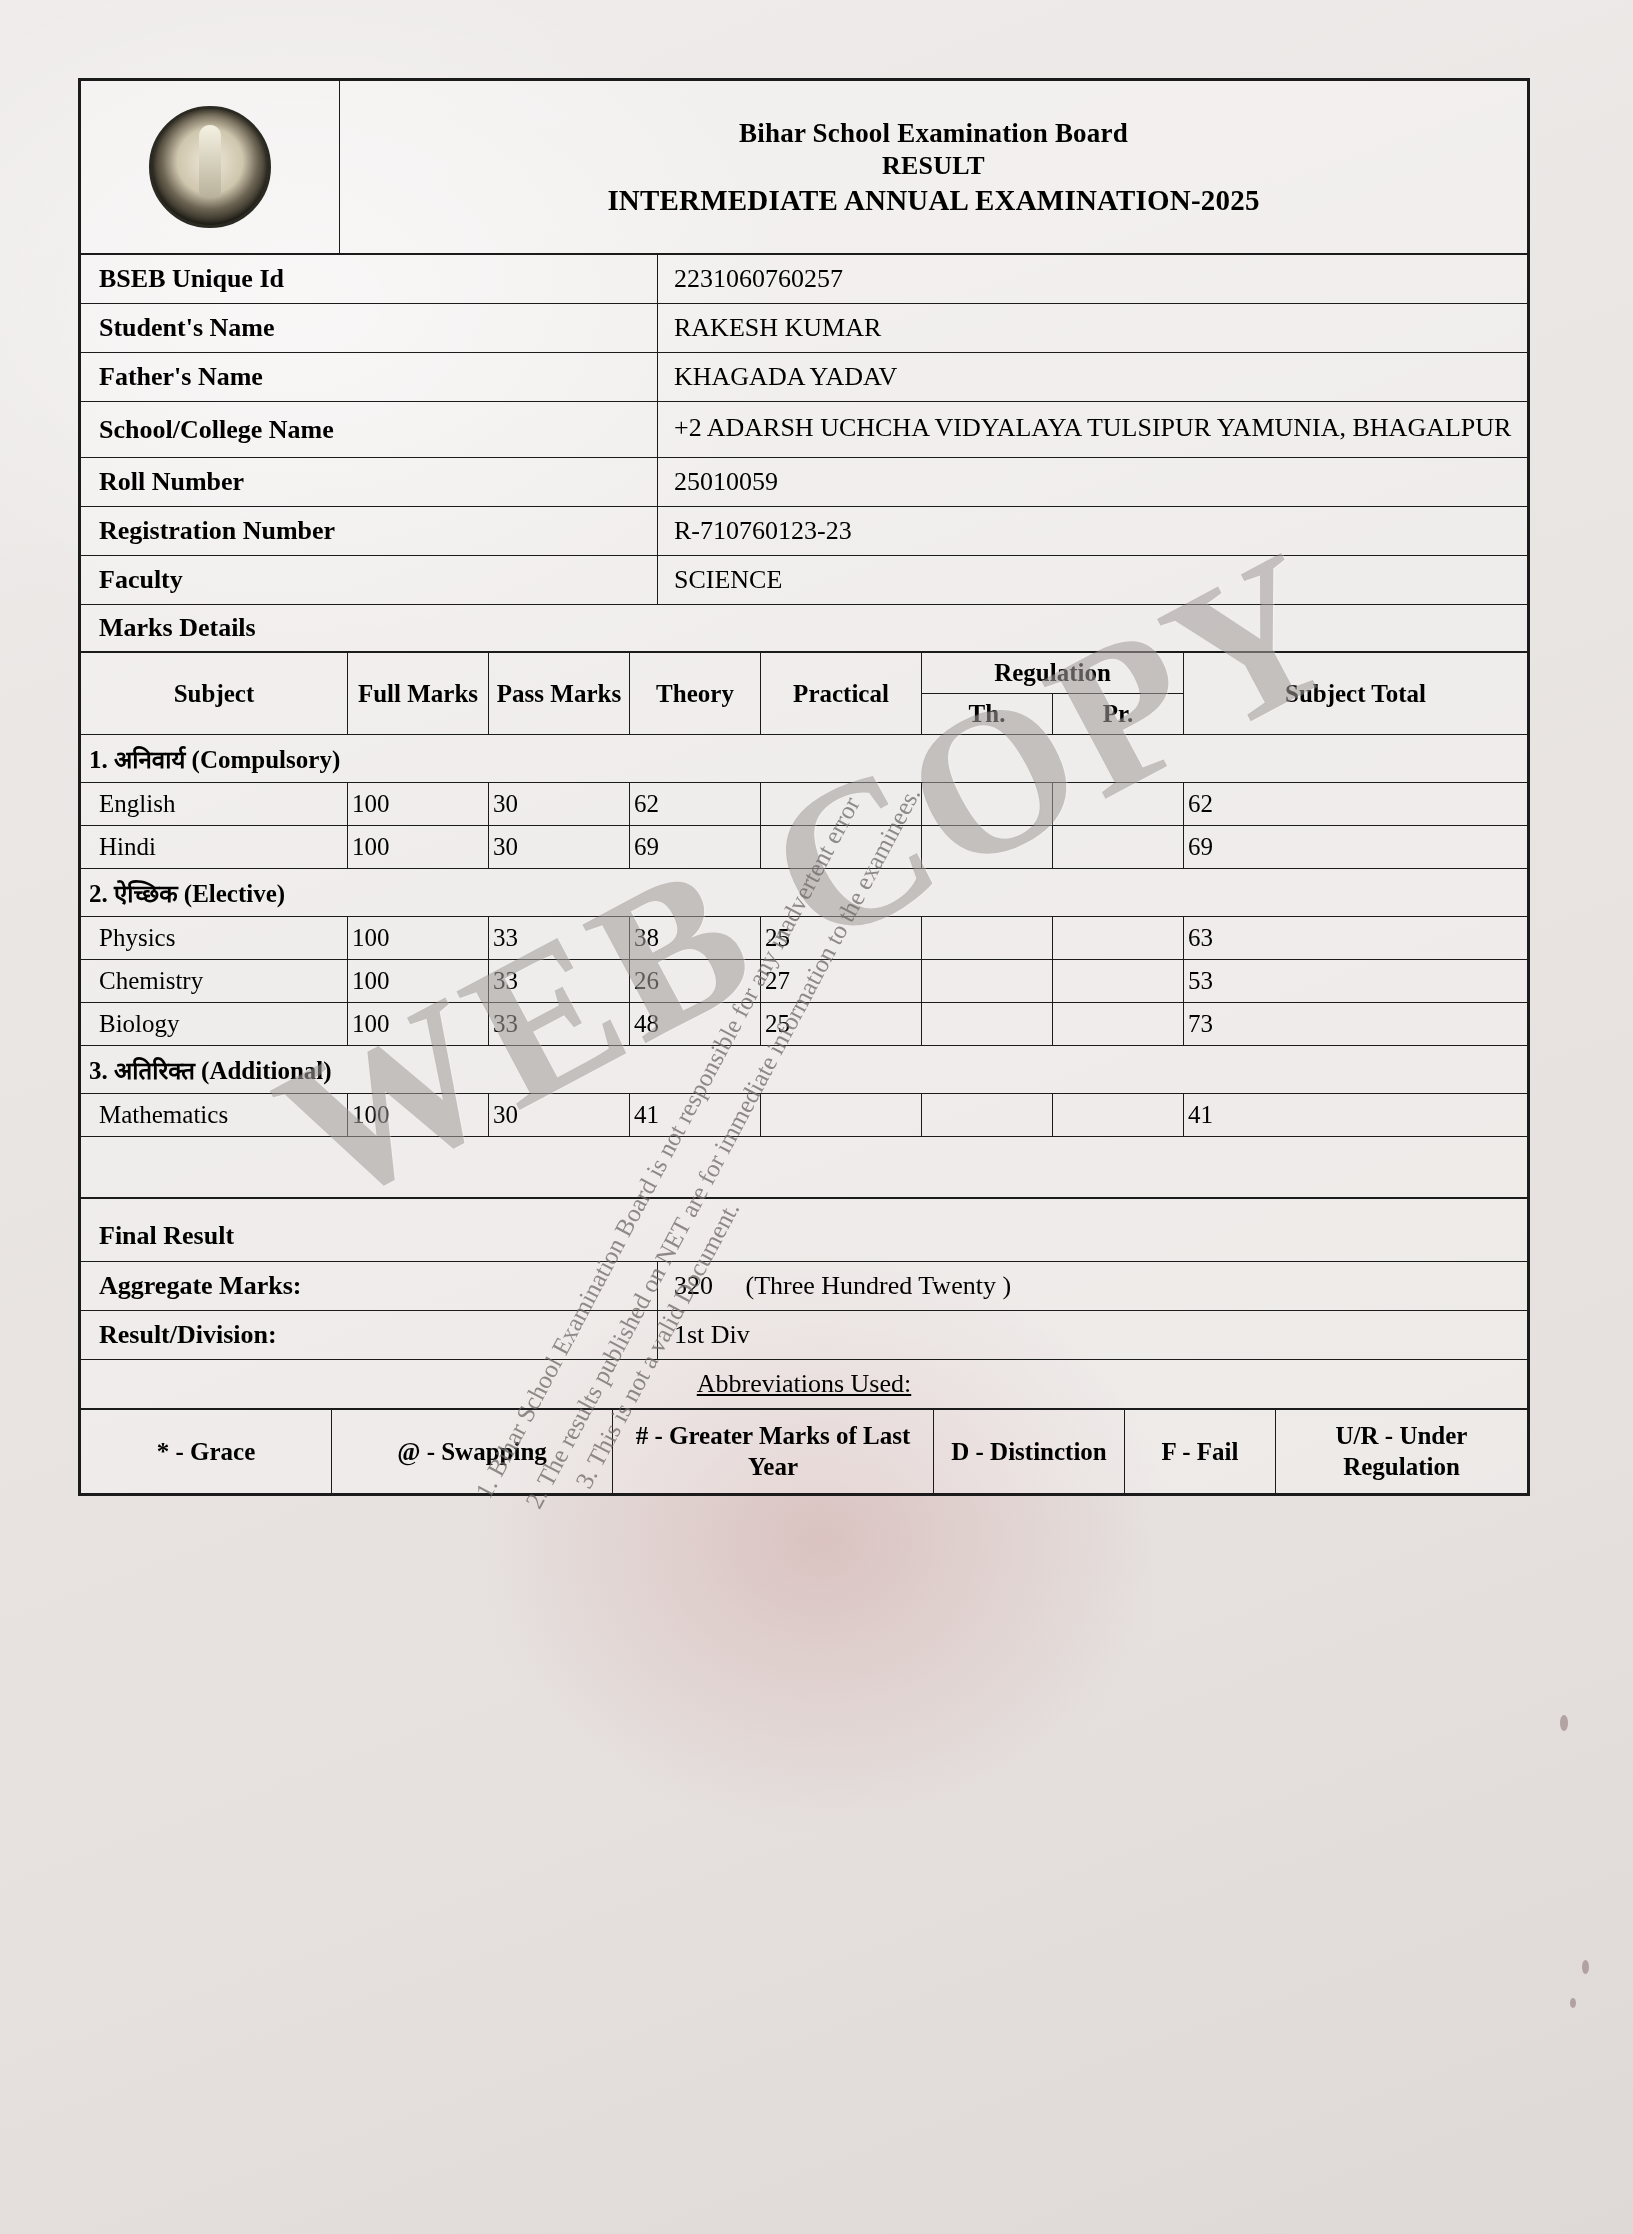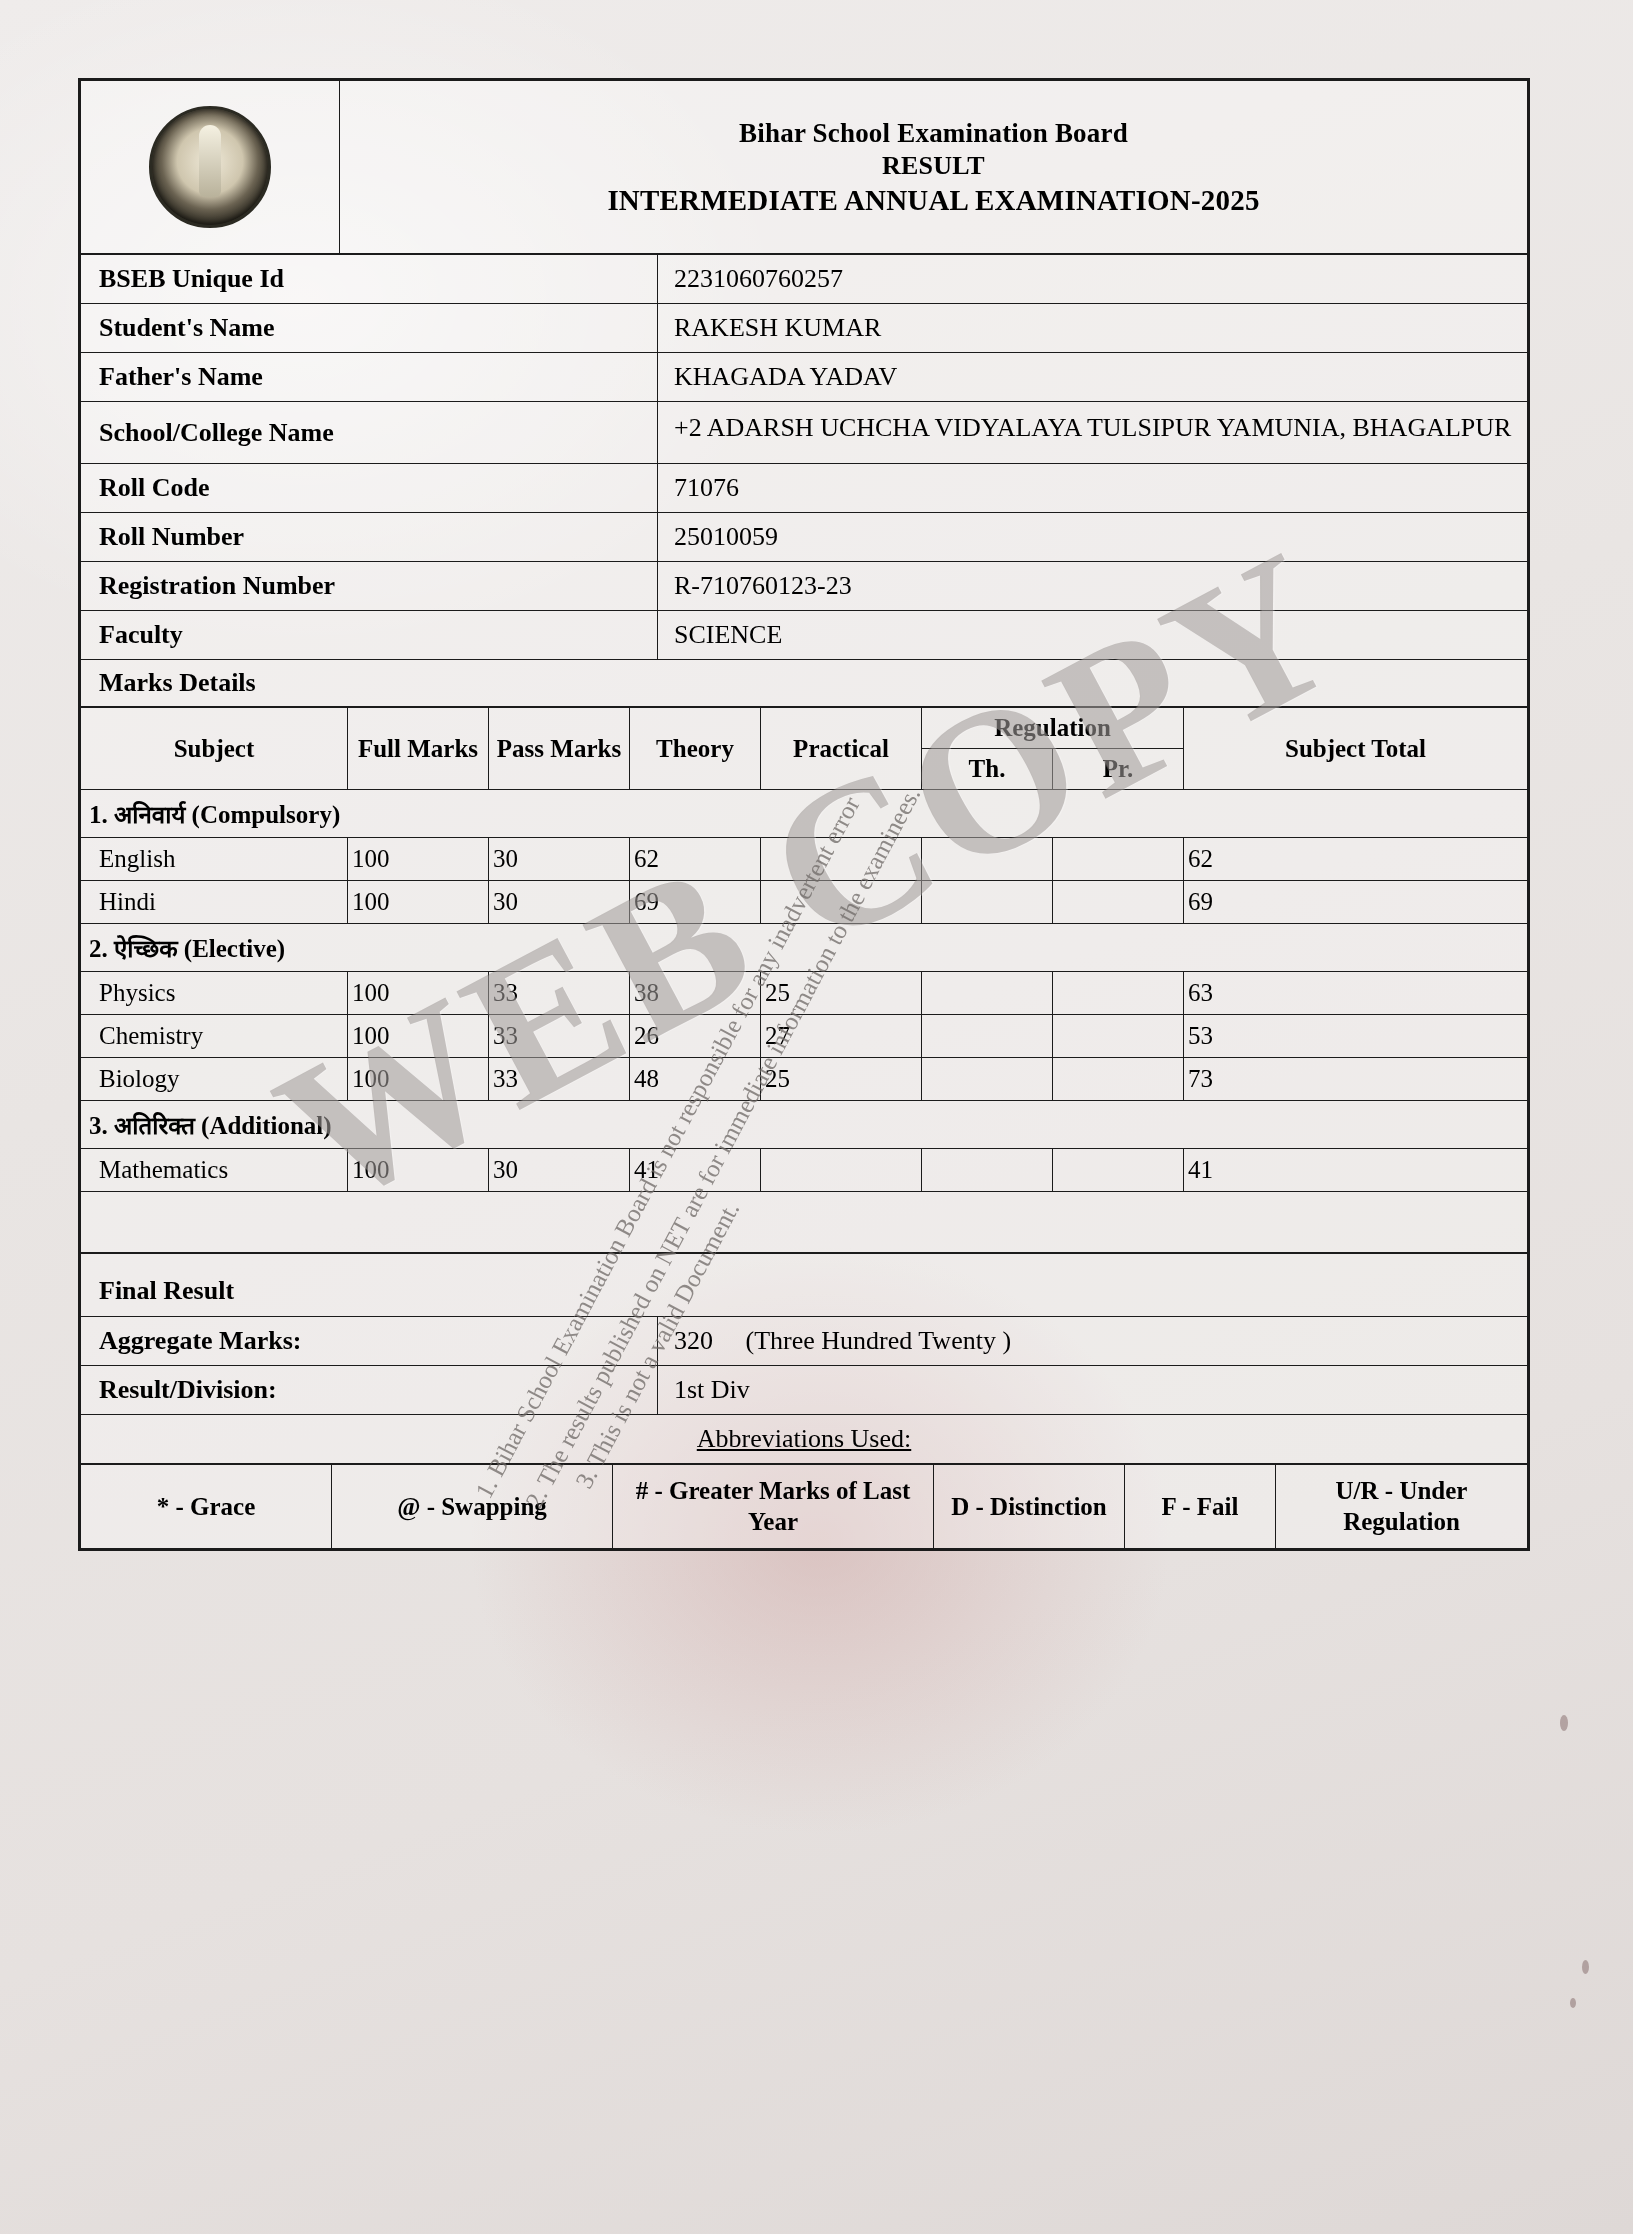--- a/index.html
+++ b/index.html
@@ -46,21 +46,21 @@
     background:linear-gradient(180deg,#f5f1e2,#b9b29b);
   }
   .hdr-text{text-align:center;padding:10px 16px;}
   .hdr-text div{font-weight:bold;letter-spacing:.2px;}
   .h1{font-size:27px;}
   .h2{font-size:26px;margin-top:2px;}
   .h3{font-size:29px;margin-top:3px;}
   
   .lbl{width:558px;font-weight:bold;font-size:26px;padding:9px 0 9px 18px;}
   .val{font-size:26px;padding:9px 0 9px 16px;}
-  .val.two{line-height:1.35;padding-top:8px;padding-bottom:18px;}
+  .val.two{line-height:1.35;padding-top:8px;padding-bottom:12px;}
   .marks-details{font-weight:bold;font-size:26px;padding:8px 0 8px 18px;}
   
   .mt th{font-weight:bold;font-size:25px;text-align:center;padding:6px 4px;}
   .mt td{font-size:25px;text-align:left;padding:7px 4px;}
   .mt td.subj{text-align:left;padding-left:18px;font-size:25px;}
   .grp{font-weight:bold;font-size:26px;text-align:left!important;padding-left:8px!important;}
   .grp .dev{font-family:"DejaVu Sans", sans-serif;font-size:24px;}
   .c-sub{width:258px;}
   .c-full{width:132px;}
   .c-pass{width:132px;}
@@ -136,24 +136,20 @@
     </tr>
     <tr>
       <td class="lbl">Father's Name</td>
       <td class="val">KHAGADA YADAV</td>
     </tr>
     <tr>
       <td class="lbl">School/College Name</td>
       <td class="val two">+2 ADARSH UCHCHA VIDYALAYA TULSIPUR YAMUNIA, BHAGALPUR</td>
     </tr>
     <tr>
-      <td class="lbl">Roll Code</td>
-      <td class="val">71076</td>
-    </tr>
-    <tr>
       <td class="lbl">Roll Number</td>
       <td class="val">25010059</td>
     </tr>
     <tr>
       <td class="lbl">Registration Number</td>
       <td class="val">R-710760123-23</td>
     </tr>
     <tr>
       <td class="lbl">Faculty</td>
       <td class="val">SCIENCE</td>

